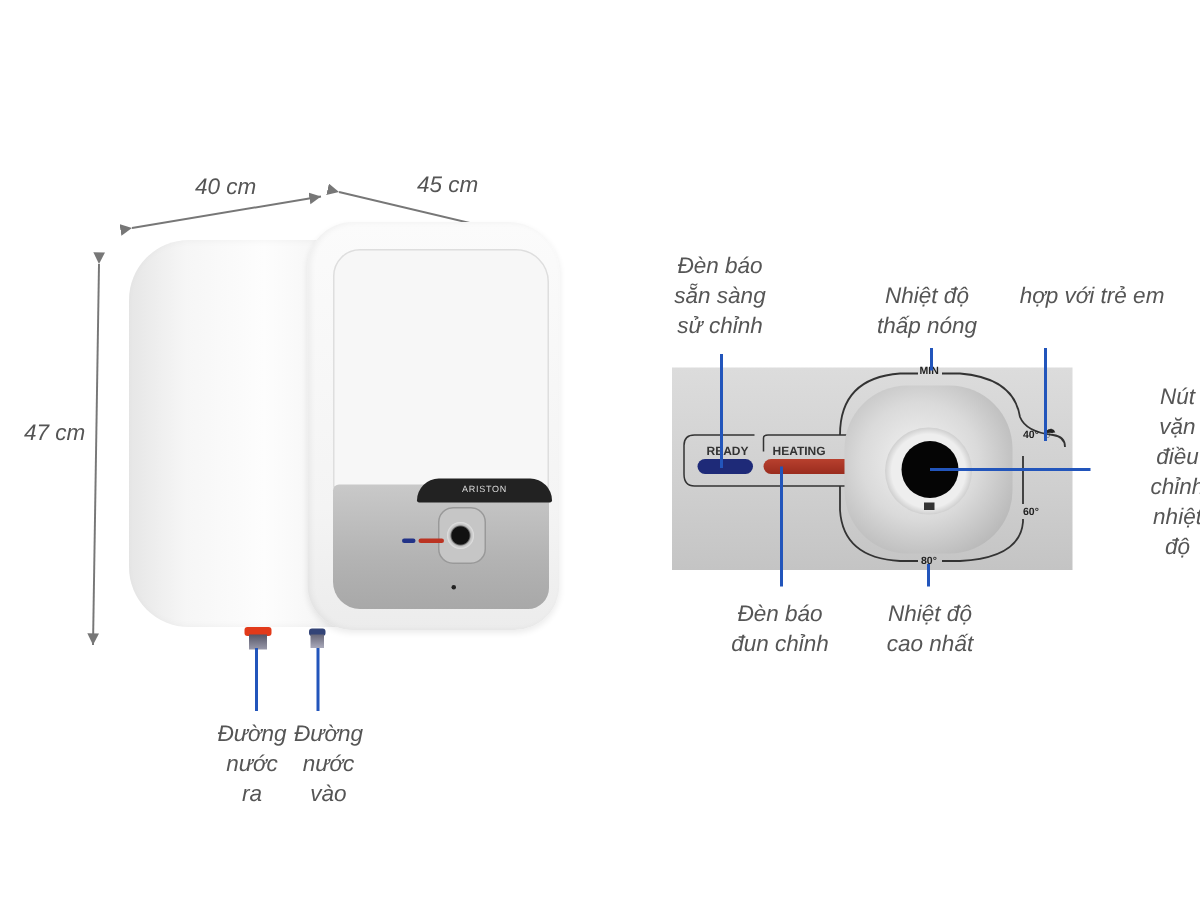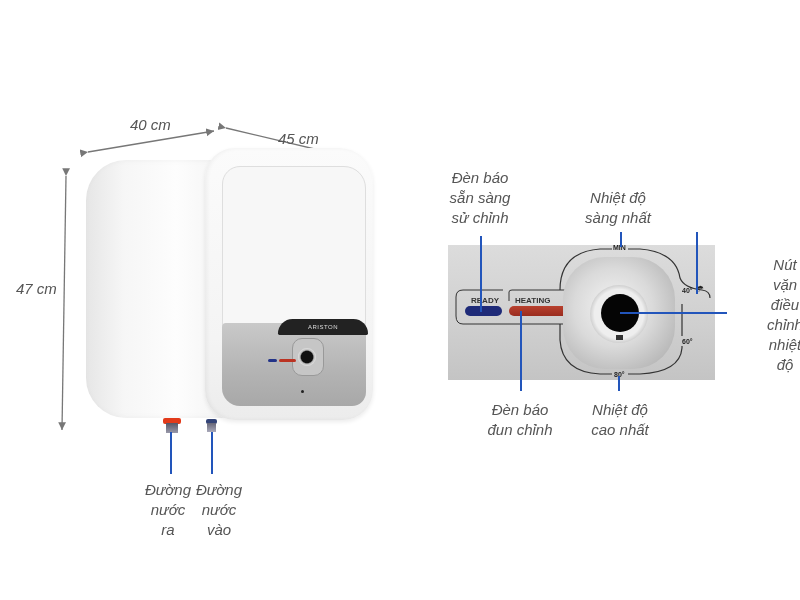--- a/index.html
+++ b/index.html
@@ -59,21 +59,21 @@
     <marker id="ah" markerWidth="8" markerHeight="8" refX="6" refY="3" orient="auto">
       <path d="M0,0 L6,3 L0,6 Z" fill="#777"></path>
     </marker>
   </defs>
   <line x1="88" y1="152" x2="214" y2="131" stroke="#777" stroke-width="1.3" marker-start="url(#ah)" marker-end="url(#ah)"></line>
   <line x1="226" y1="128" x2="357" y2="159" stroke="#777" stroke-width="1.3" marker-start="url(#ah)" marker-end="url(#ah)"></line>
   <line x1="66" y1="176" x2="62" y2="430" stroke="#777" stroke-width="1.3" marker-start="url(#ah)" marker-end="url(#ah)"></line>
 </svg>
 
 <div class="abs dim-label" style="left:130px;top:116px;">40 cm</div>
-<div class="abs dim-label" style="left:278px;top:130px;">45 cm</div>
+<div class="abs dim-label" style="left:278px;top:115px;">45 cm</div>
 <div class="abs dim-label" style="left:16px;top:280px;">47 cm</div>
 
 <div>
   <div class="tank-side"></div>
   <div class="tank-front"></div>
   <div class="front-inset"></div>
   <div class="control-panel"></div>
   <div class="brand-badge">ARISTON</div>
   <div class="mini-knob-bg"></div>
   <div class="mini-knob"></div>
@@ -132,23 +132,24 @@
 <div class="line" style="left:520px;top:311px;width:1.5px;height:80px;"></div>
 <div class="line" style="left:618px;top:376px;width:1.5px;height:15px;"></div>
 
 <div class="abs callout" style="left:440px;top:168px;width:80px;">
   <div>Đèn báo</div>
   <div>sẵn sàng</div>
   <div>sử chỉnh</div>
 </div>
 <div class="abs callout" style="left:576px;top:188px;width:84px;">
   <div>Nhiệt độ</div>
-  <div>sàng nhất</div>
+  <div>thấp nóng</div>
 </div>
 <div class="abs callout" style="left:664px;top:188px;width:128px;">
+  <div>hợp với trẻ em</div>
 </div>
 <div class="abs callout" style="left:760px;top:255px;width:50px;">
   <div>Nút</div>
   <div>vặn</div>
   <div>điều</div>
   <div>chỉnh</div>
   <div>nhiệt</div>
   <div>độ</div>
 </div>
 <div class="abs callout" style="left:480px;top:400px;width:80px;">

